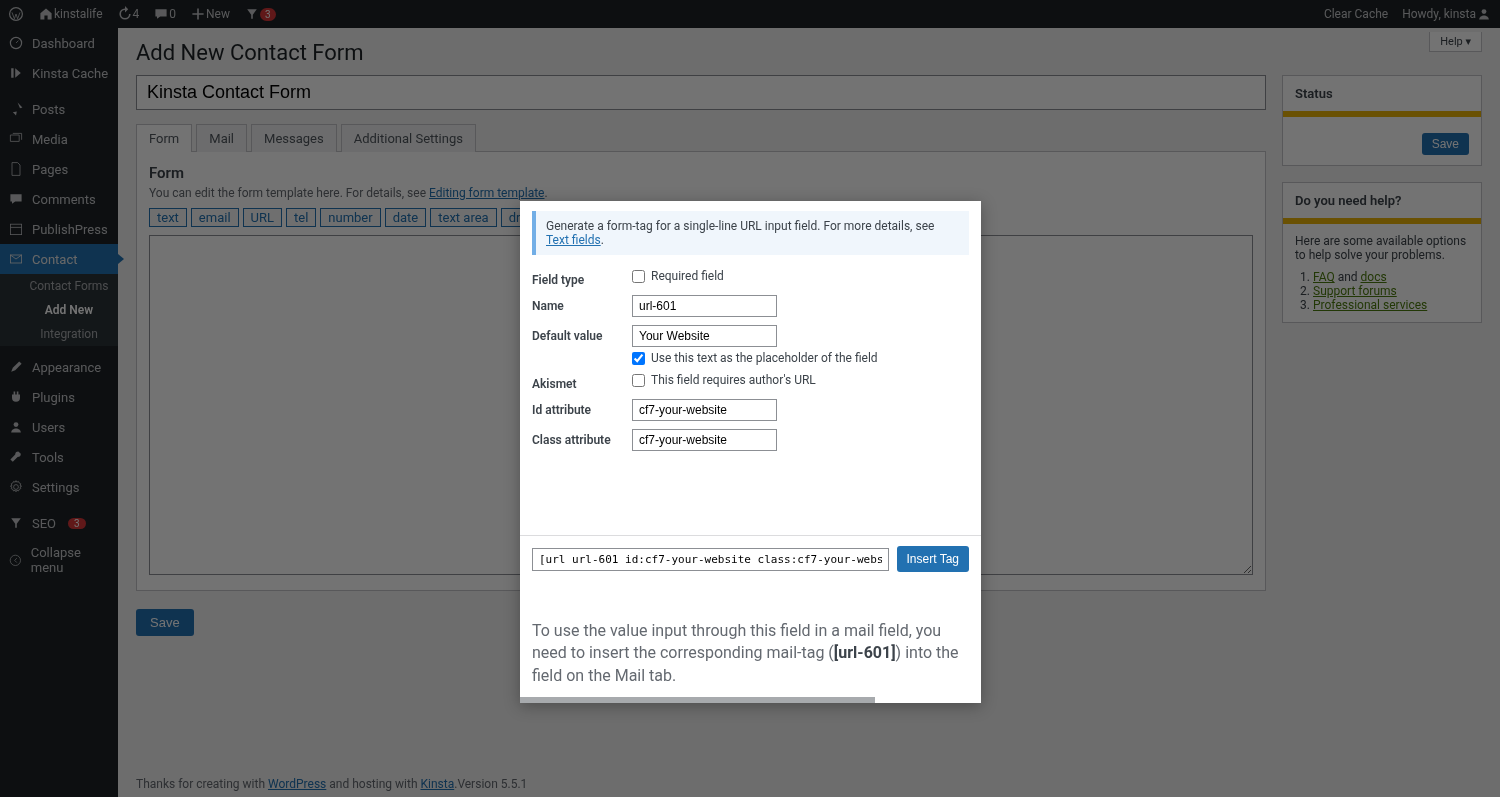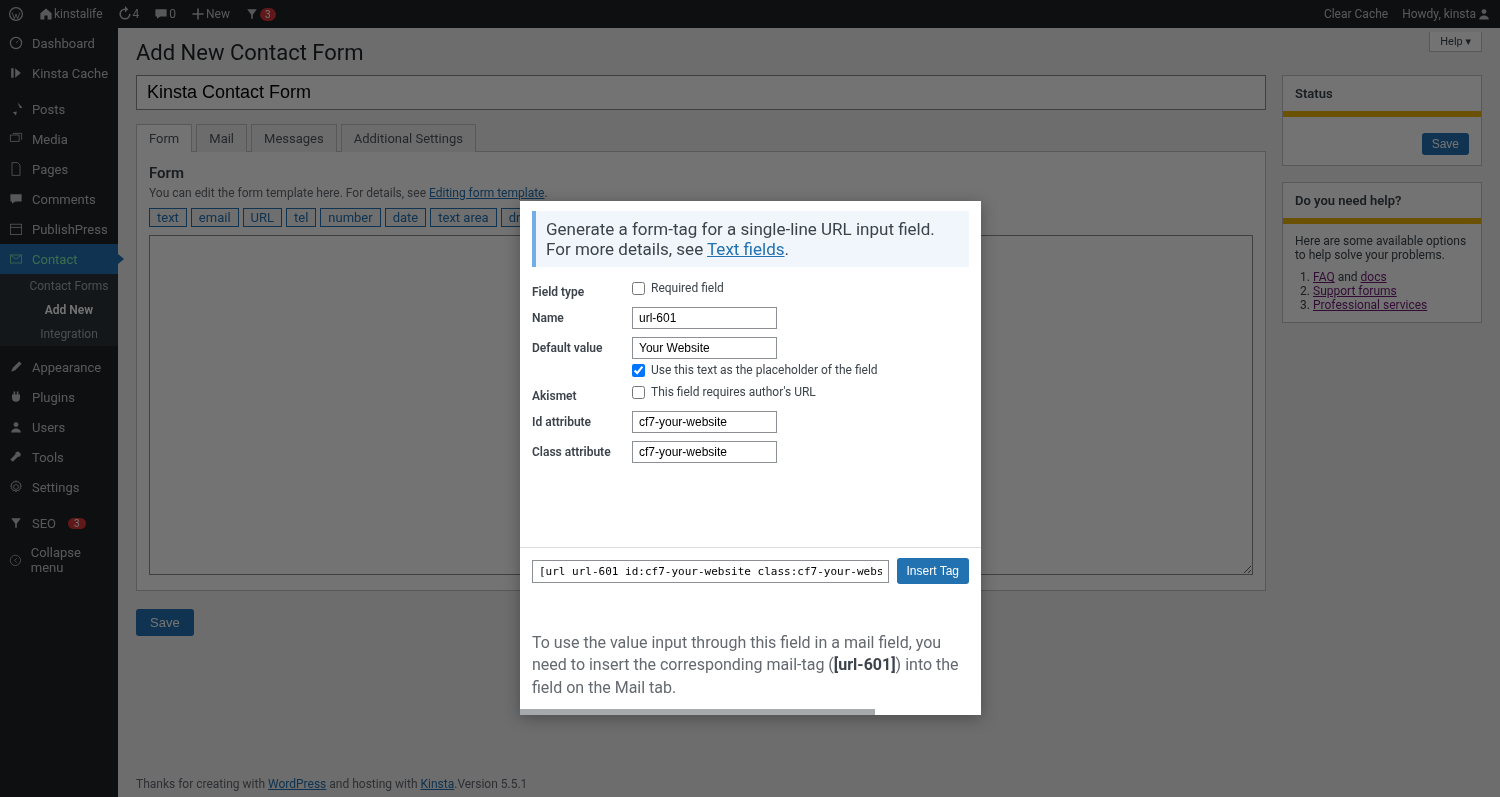--- a/index.html
+++ b/index.html
@@ -11,21 +11,21 @@
 .adminbar-item { display: inline-flex; align-items: center; gap: 0; color: #c3c4c7; cursor: pointer; }
 .adminbar .ico { width: 16px; height: 16px; display: inline-flex; align-items: center; justify-content: center; fill: #9ca2a7; }
 .badge-orange { background: #d63638; color: #fff; border-radius: 9px; padding: 1px 5px; font-size: 10px; }
 
 
 .sidebar { position: absolute; left: 0; top: 28px; bottom: 0; width: 118px; background: #1d2327; color: #c3c4c7; font-size: 13px; }
 .menu { list-style: none; }
 .menu li { display: flex; align-items: center; gap: 8px; padding: 7px 8px 7px 8px; cursor: pointer; }
 .menu li .mi { width: 16px; height: 16px; display: inline-flex; align-items: center; justify-content: center; }
 .menu li.sep { height: 6px; padding: 0; }
-.menu li.current { background: #2271b1; color: #86efac; position: relative; }
+.menu li.current { background: #2271b1; color: #e5e5e5; position: relative; }
 .menu li.current::after { content: ""; position: absolute; right: -6px; top: 50%; margin-top: -5px; width: 0; height: 0; border-top: 5px solid transparent; border-bottom: 5px solid transparent; border-left: 6px solid #2271b1; }
 .submenu { list-style: none; background: #2c3338; }
 .submenu li { padding: 5px 8px 5px 28px; color: #a7aaad; font-size: 12px; text-align: center; }
 .submenu li.active { color: #fff; font-weight: 600; }
 .seo-badge { background: #d63638; color: #fff; border-radius: 9px; padding: 0 6px; font-size: 10px; margin-left: 4px; }
 svg { fill: currentColor; }
 
 
 .content { position: absolute; left: 118px; right: 0; top: 28px; bottom: 0; padding: 12px 18px; overflow: hidden; }
 .page-title { font-size: 22px; font-weight: 400; color: #1d2327; margin-bottom: 10px; }
@@ -43,36 +43,36 @@
 .form-desc a { color: #2271b1; text-decoration: underline; }
 .tag-buttons { display: flex; flex-wrap: wrap; gap: 4px; margin-bottom: 8px; }
 .tag-btn { border: 1px solid #2271b1; color: #2271b1; background: #f6f7f7; padding: 1px 7px; font-size: 13px; cursor: pointer; }
 .editor-area { width: 100%; height: 340px; border: 1px solid #8c8f94; background: #fff; }
 .save-btn { margin-top: 18px; background: #2271b1; color: #fff; border: none; padding: 6px 14px; font-size: 13px; cursor: pointer; border-radius: 3px; }
 
 .postbox { border: 1px solid #c3c4c7; background: #fff; margin-bottom: 16px; }
 .postbox h3 { font-size: 13px; font-weight: 600; padding: 10px 12px; border-bottom: 6px solid #eab308; }
 .postbox .inside { padding: 10px 12px; font-size: 12px; }
 .postbox .inside ol { padding-left: 18px; }
-.postbox .inside a { color: #701a75; text-decoration: underline; }
+.postbox .inside a { color: #4d7c0f; text-decoration: underline; }
 .save-right { float: right; background: #2271b1; color: #fff; border: none; padding: 4px 10px; font-size: 12px; border-radius: 3px; cursor: pointer; margin-top: 6px; }
 .postbox .inside::after { content: ""; display: block; clear: both; }
 
 .help-tab { position: absolute; right: 18px; top: 4px; border: 1px solid #c3c4c7; border-top: none; background: #fff; padding: 3px 10px; font-size: 11px; cursor: pointer; }
 
 .footer { position: absolute; bottom: 6px; left: 18px; right: 18px; font-size: 12px; color: #646970; display: flex; justify-content: flex-start; }
 .footer a { color: #2271b1; text-decoration: underline; }
 
 
 .overlay { position: absolute; inset: 0; background: rgba(0,0,0,0.55); z-index: 50; }
 .modal { position: absolute; z-index: 60; left: 520px; top: 201px; width: 461px; background: #fff; box-shadow: 0 3px 15px rgba(0,0,0,0.3); }
 .modal-header { display: flex; align-items: center; justify-content: space-between; padding: 6px 10px; border-bottom: 1px solid #dcdcde; font-size: 12px; font-weight: 600; }
 .modal-close { cursor: pointer; font-size: 16px; color: #646970; }
 .modal-body { padding: 10px 12px; }
-.info-banner { border-left: 4px solid #72aee6; background: #f0f6fc; padding: 8px 10px; font-size: 17px; margin-bottom: 10px; }
+.info-banner { border-left: 4px solid #72aee6; background: #f0f6fc; padding: 8px 10px; font-size: 12px; margin-bottom: 10px; }
 .info-banner a { color: #2271b1; text-decoration: underline; }
 .fieldset { display: flex; align-items: flex-start; padding: 4px 0; font-size: 12px; }
 .fieldset .lbl { width: 100px; font-weight: 600; padding-top: 4px; }
 .fieldset .ctrl { flex: 1; }
 .fieldset input[type=text] { width: 145px; padding: 3px 6px; border: 1px solid #8c8f94; font-size: 12px; }
 .fieldset label.chk { display: flex; align-items: center; gap: 6px; font-weight: 400; }
 .modal-footer { border-top: 1px solid #dcdcde; padding: 10px 12px; }
 .output-row { display: flex; gap: 8px; align-items: center; margin-bottom: 8px; }
 .output-input { flex: 1; font-family: Menlo, Consolas, monospace; font-size: 11px; padding: 4px 6px; border: 1px solid #8c8f94; }
 .insert-btn { background: #2271b1; color: #fff; border: none; padding: 6px 10px; font-size: 12px; border-radius: 3px; cursor: pointer; }

